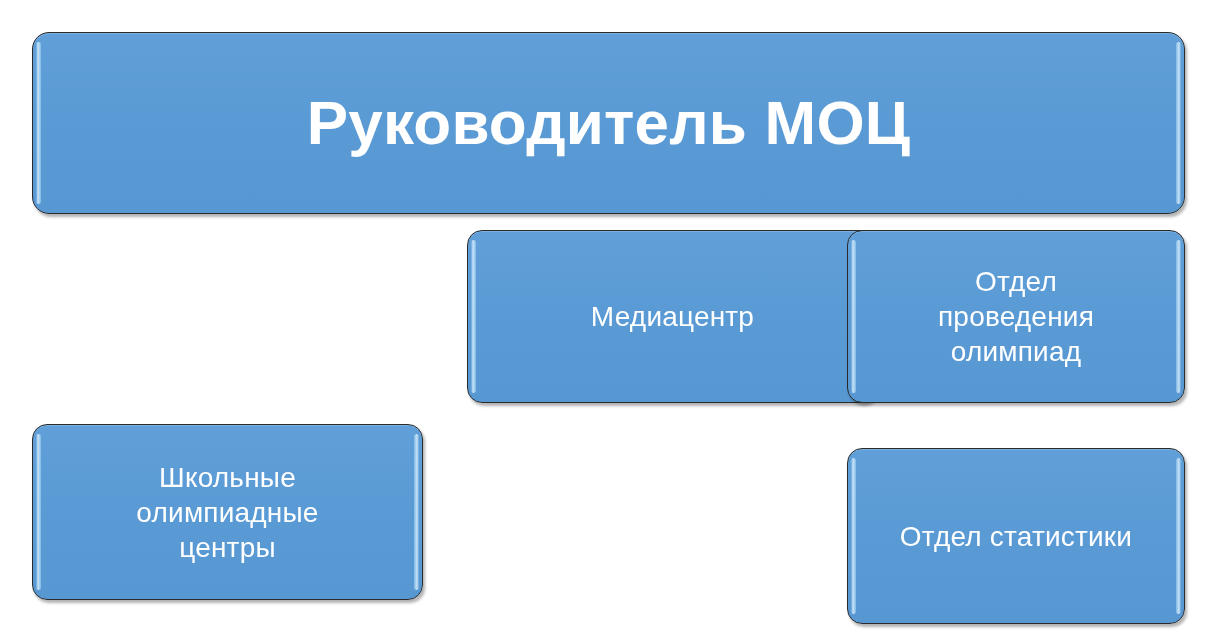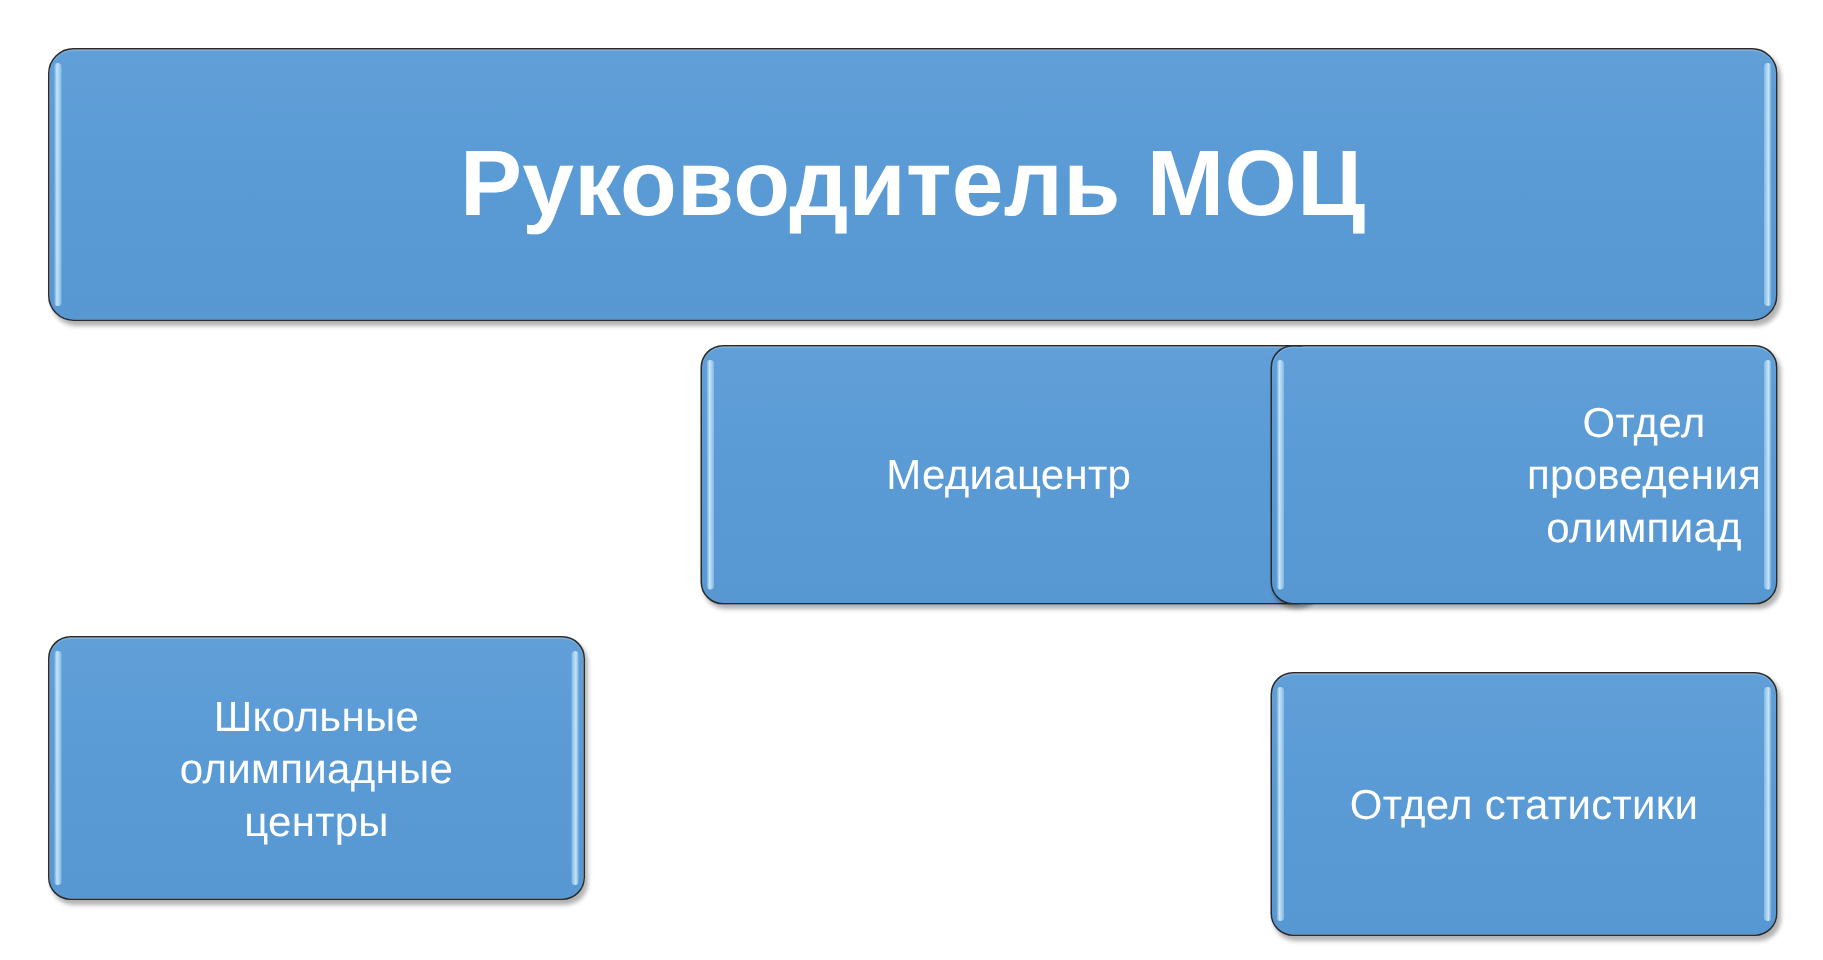--- a/index.html
+++ b/index.html
@@ -96,28 +96,28 @@
     font-weight: 700;
   }
 
   
   .row-mid {
     top: 230px;
     height: 173px;
   }
   #node-prep     { left: 32px;  width: 405px; }
   #node-media    { left: 467px; width: 411px; }
-  #node-conduct  { left: 847px; width: 338px; justify-content: flex-end; }
+  #node-conduct  { left: 847px; width: 338px; }
 
   
   .row-bottom {
     top: 424px;
     height: 176px;
   }
-  #node-schools  { left: 32px;  width: 358px; }
+  #node-schools  { left: 32px;  width: 391px; }
   #node-stats    { left: 847px; width: 338px; margin-top: 24px; }
 
   .row-mid .node-label,
   .row-bottom .node-label {
     font-size: 28px;
     line-height: 1.25;
   }
 </style>
 </head>
 <body>

